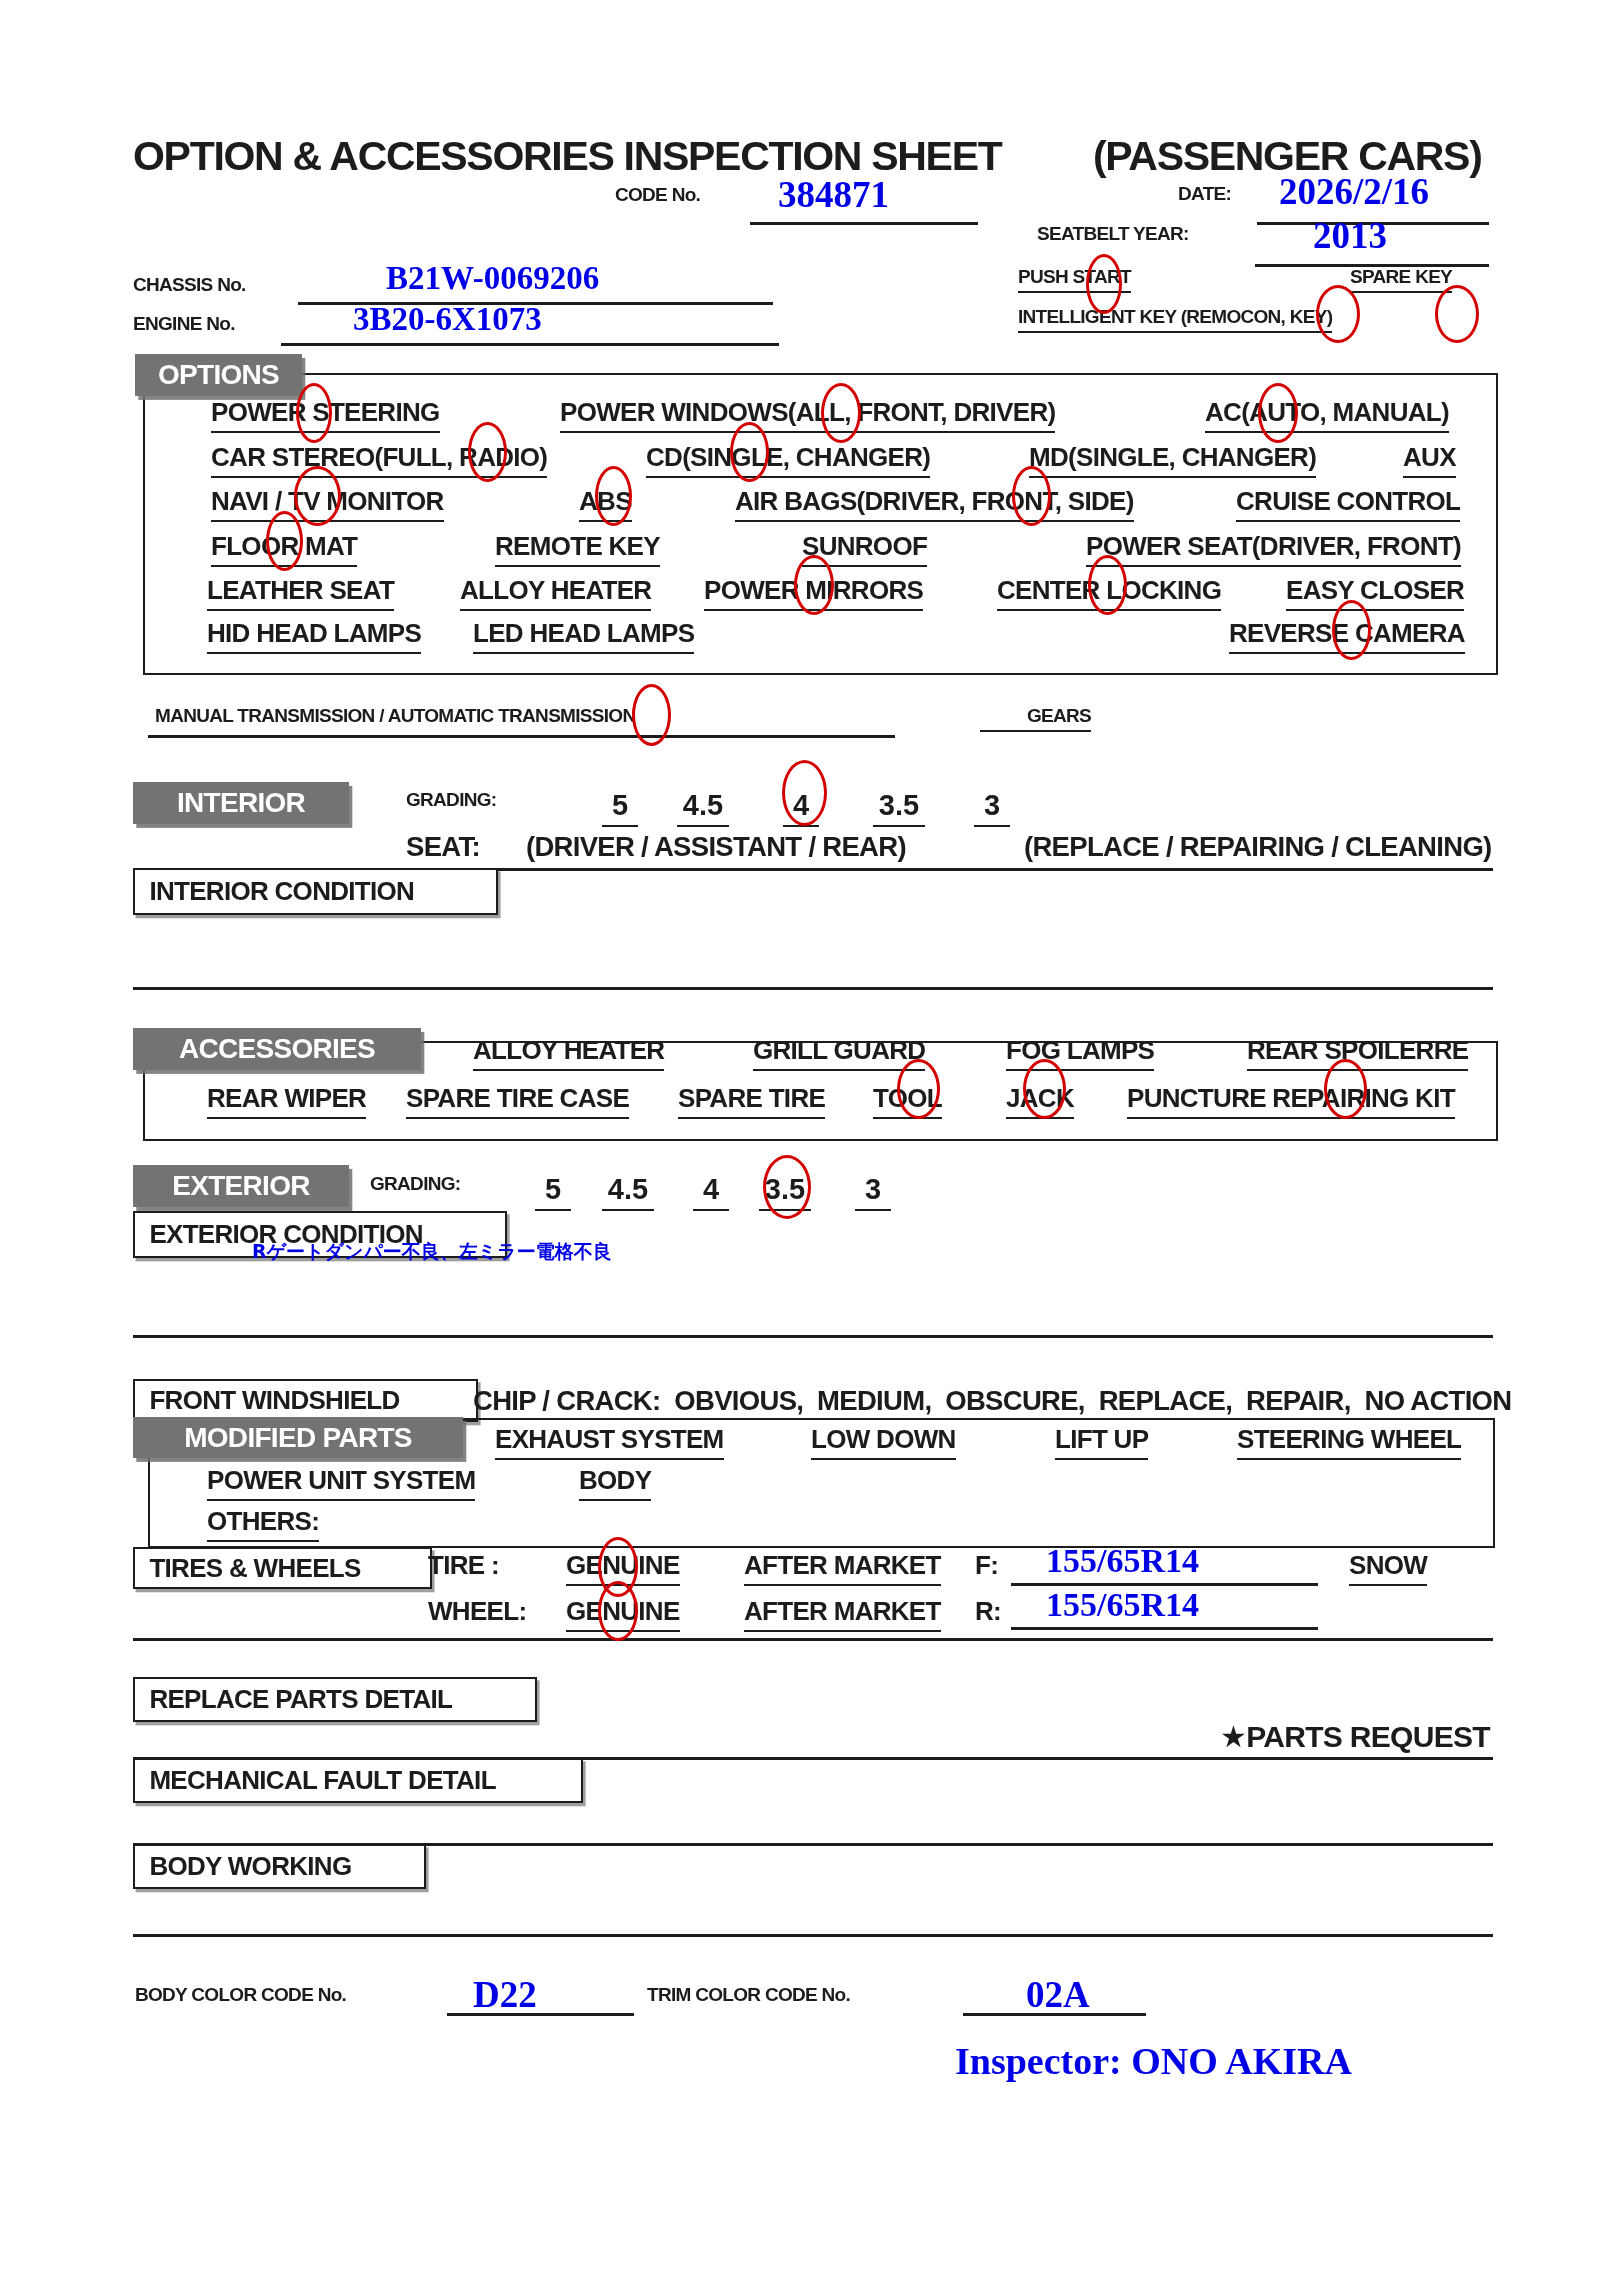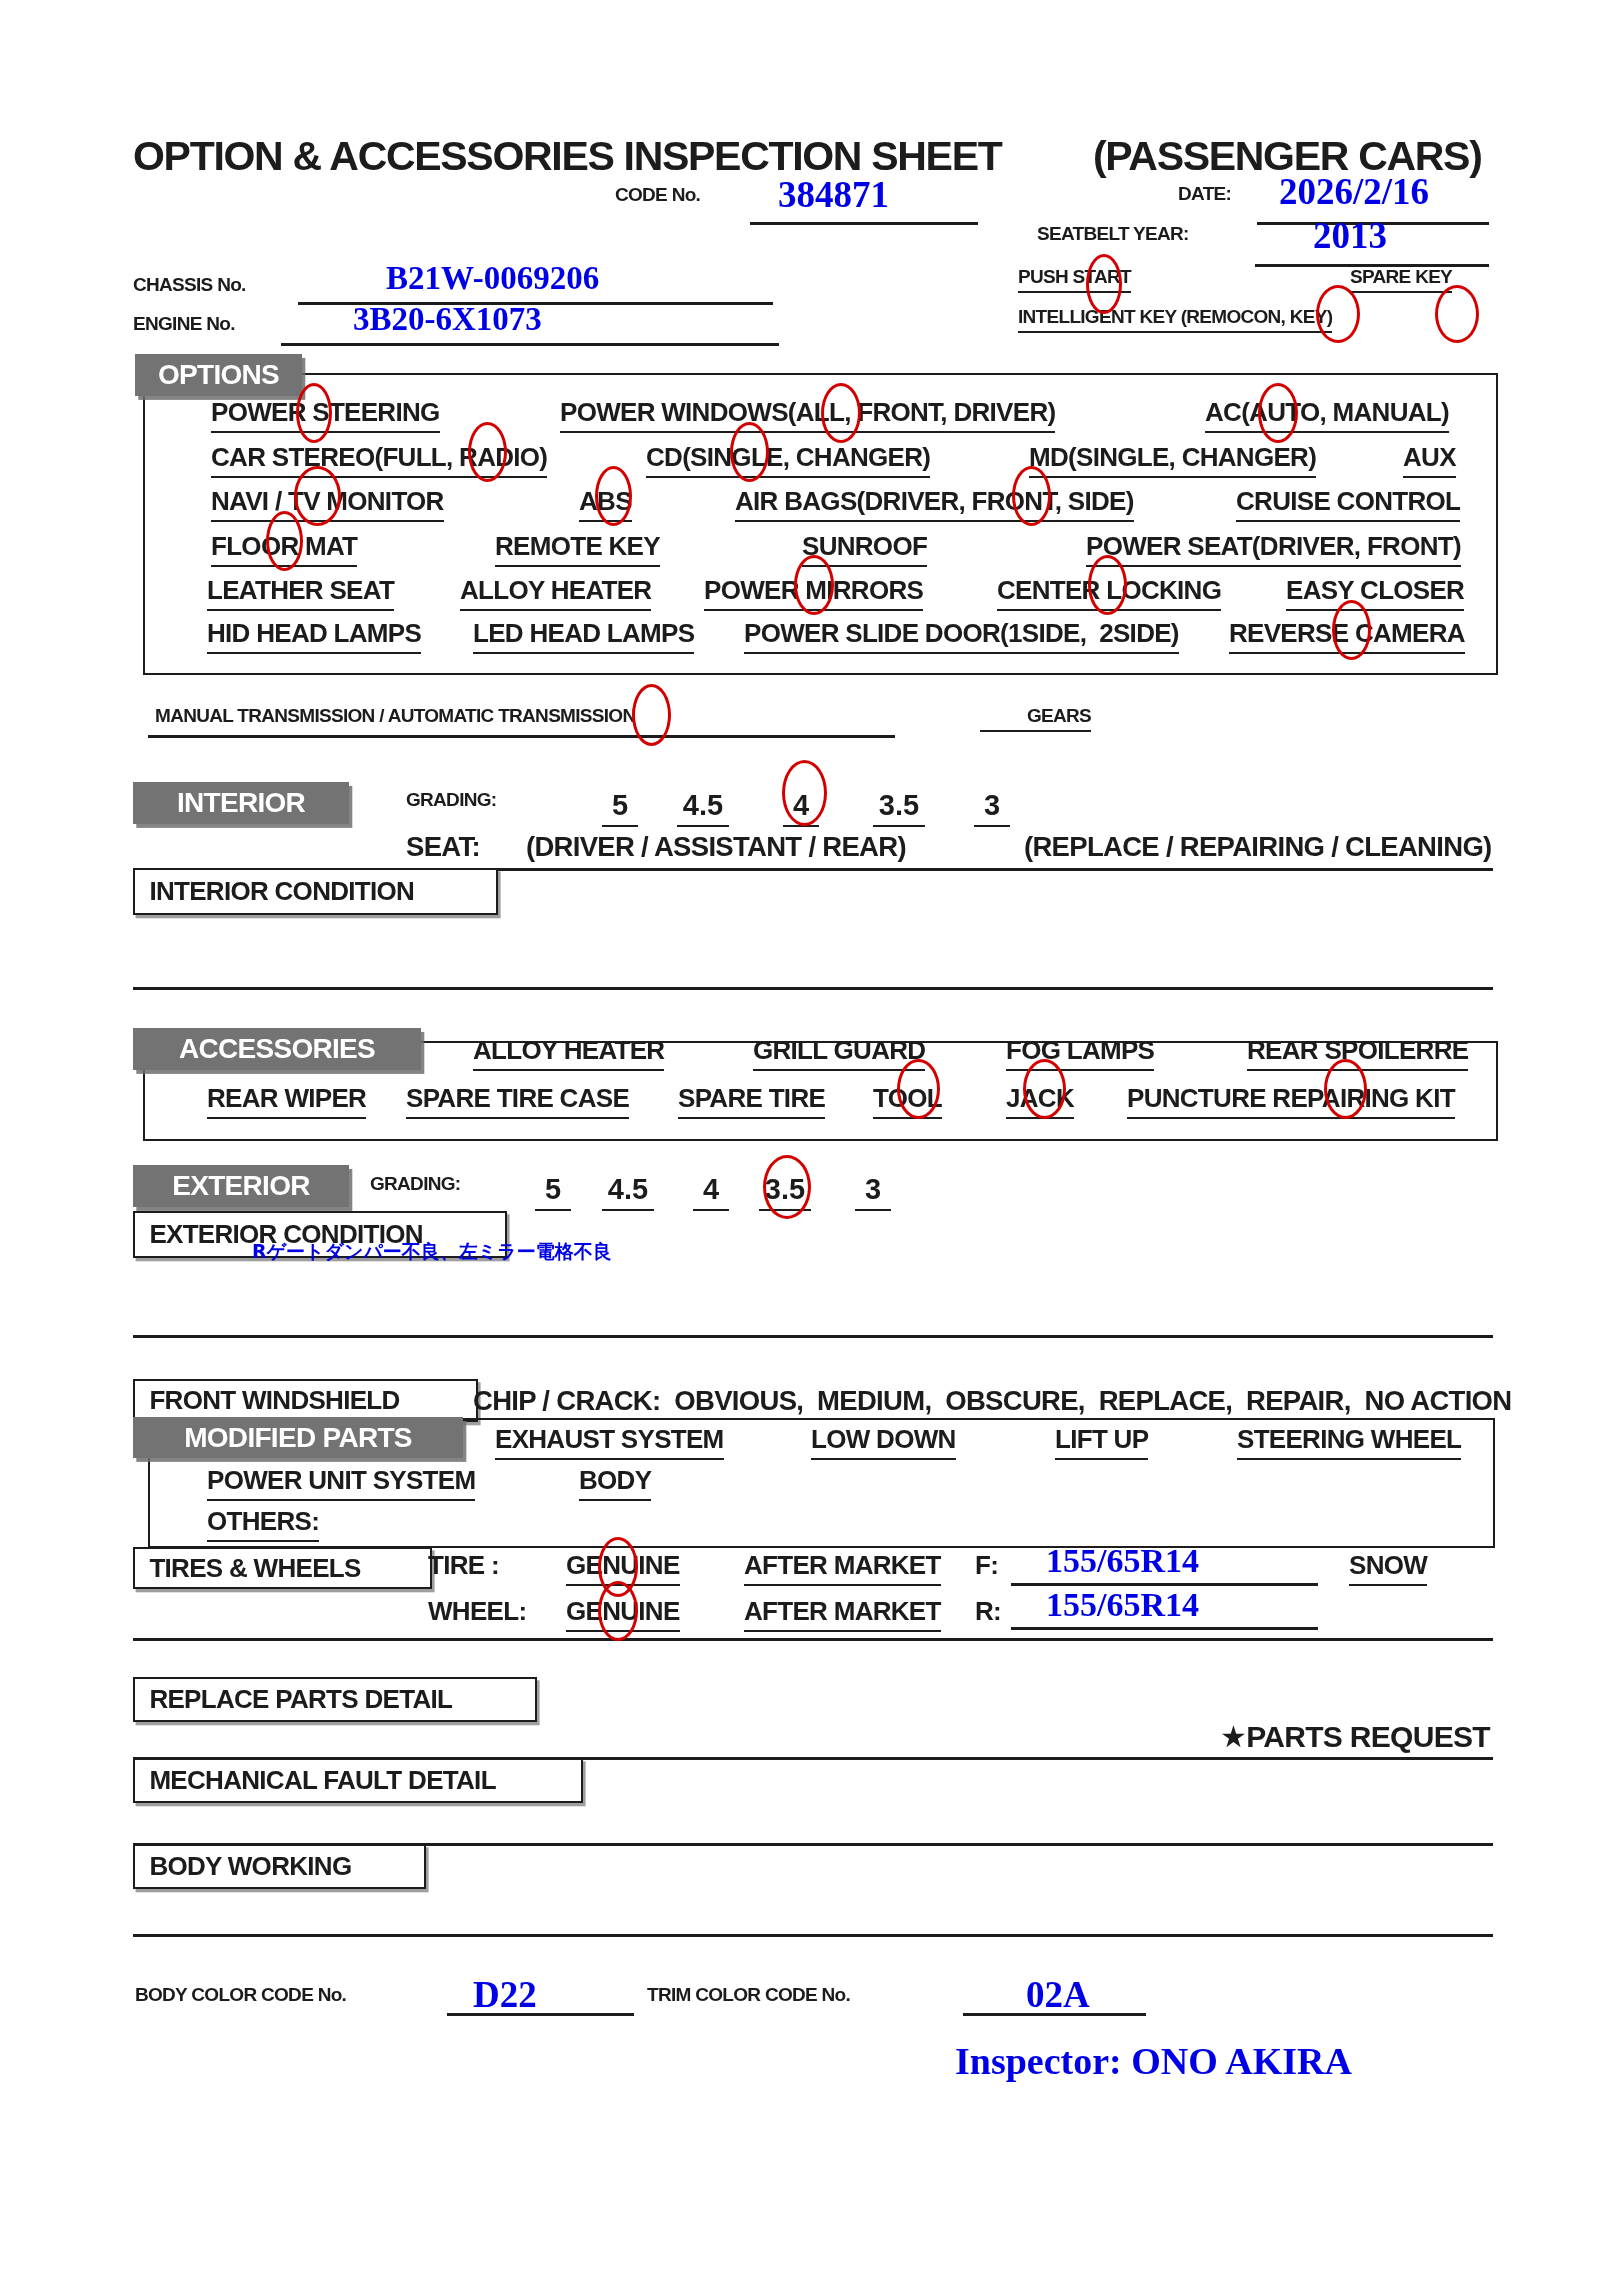--- a/index.html
+++ b/index.html
@@ -83,21 +83,20 @@
   <div class="t b f40 u" style="left:1086px;top:532px;">POWER SEAT(DRIVER, FRONT)</div>
 
   <div class="t b f40 u" style="left:207px;top:576px;">LEATHER SEAT</div>
   <div class="t b f40 u" style="left:460px;top:576px;">ALLOY HEATER</div>
   <div class="t b f40 u" style="left:704px;top:576px;">POWER MIRRORS</div>
   <div class="t b f40 u" style="left:997px;top:576px;">CENTER LOCKING</div>
   <div class="t b f40 u" style="left:1286px;top:576px;">EASY CLOSER</div>
 
   <div class="t b f40 u" style="left:207px;top:619px;">HID HEAD LAMPS</div>
   <div class="t b f40 u" style="left:473px;top:619px;">LED HEAD LAMPS</div>
-  <div class="t b f40 u pre" style="left:744px;top:619px;">POWER SLIDE DOOR(1SIDE,  2SIDE)</div>
   <div class="t b f40 u" style="left:1229px;top:619px;">REVERSE CAMERA</div>
 
   <div class="t b f44" style="left:155px;top:705px;">MANUAL TRANSMISSION / AUTOMATIC TRANSMISSION</div>
   <div class="uline" style="left:148px;top:735px;width:747px;"></div>
   <div class="t b f44 u" style="left:980px;top:705px;width:111px;text-align:right;">GEARS</div>
 
   <div class="bbox" style="left:133px;top:782px;width:216px;height:42px;">INTERIOR</div>
   <div class="t b f44" style="left:406px;top:789px;">GRADING:</div>
   <div class="grade" style="left:602px;top:789px;width:36px;">5</div>
   <div class="grade" style="left:677px;top:789px;width:52px;">4.5</div>

